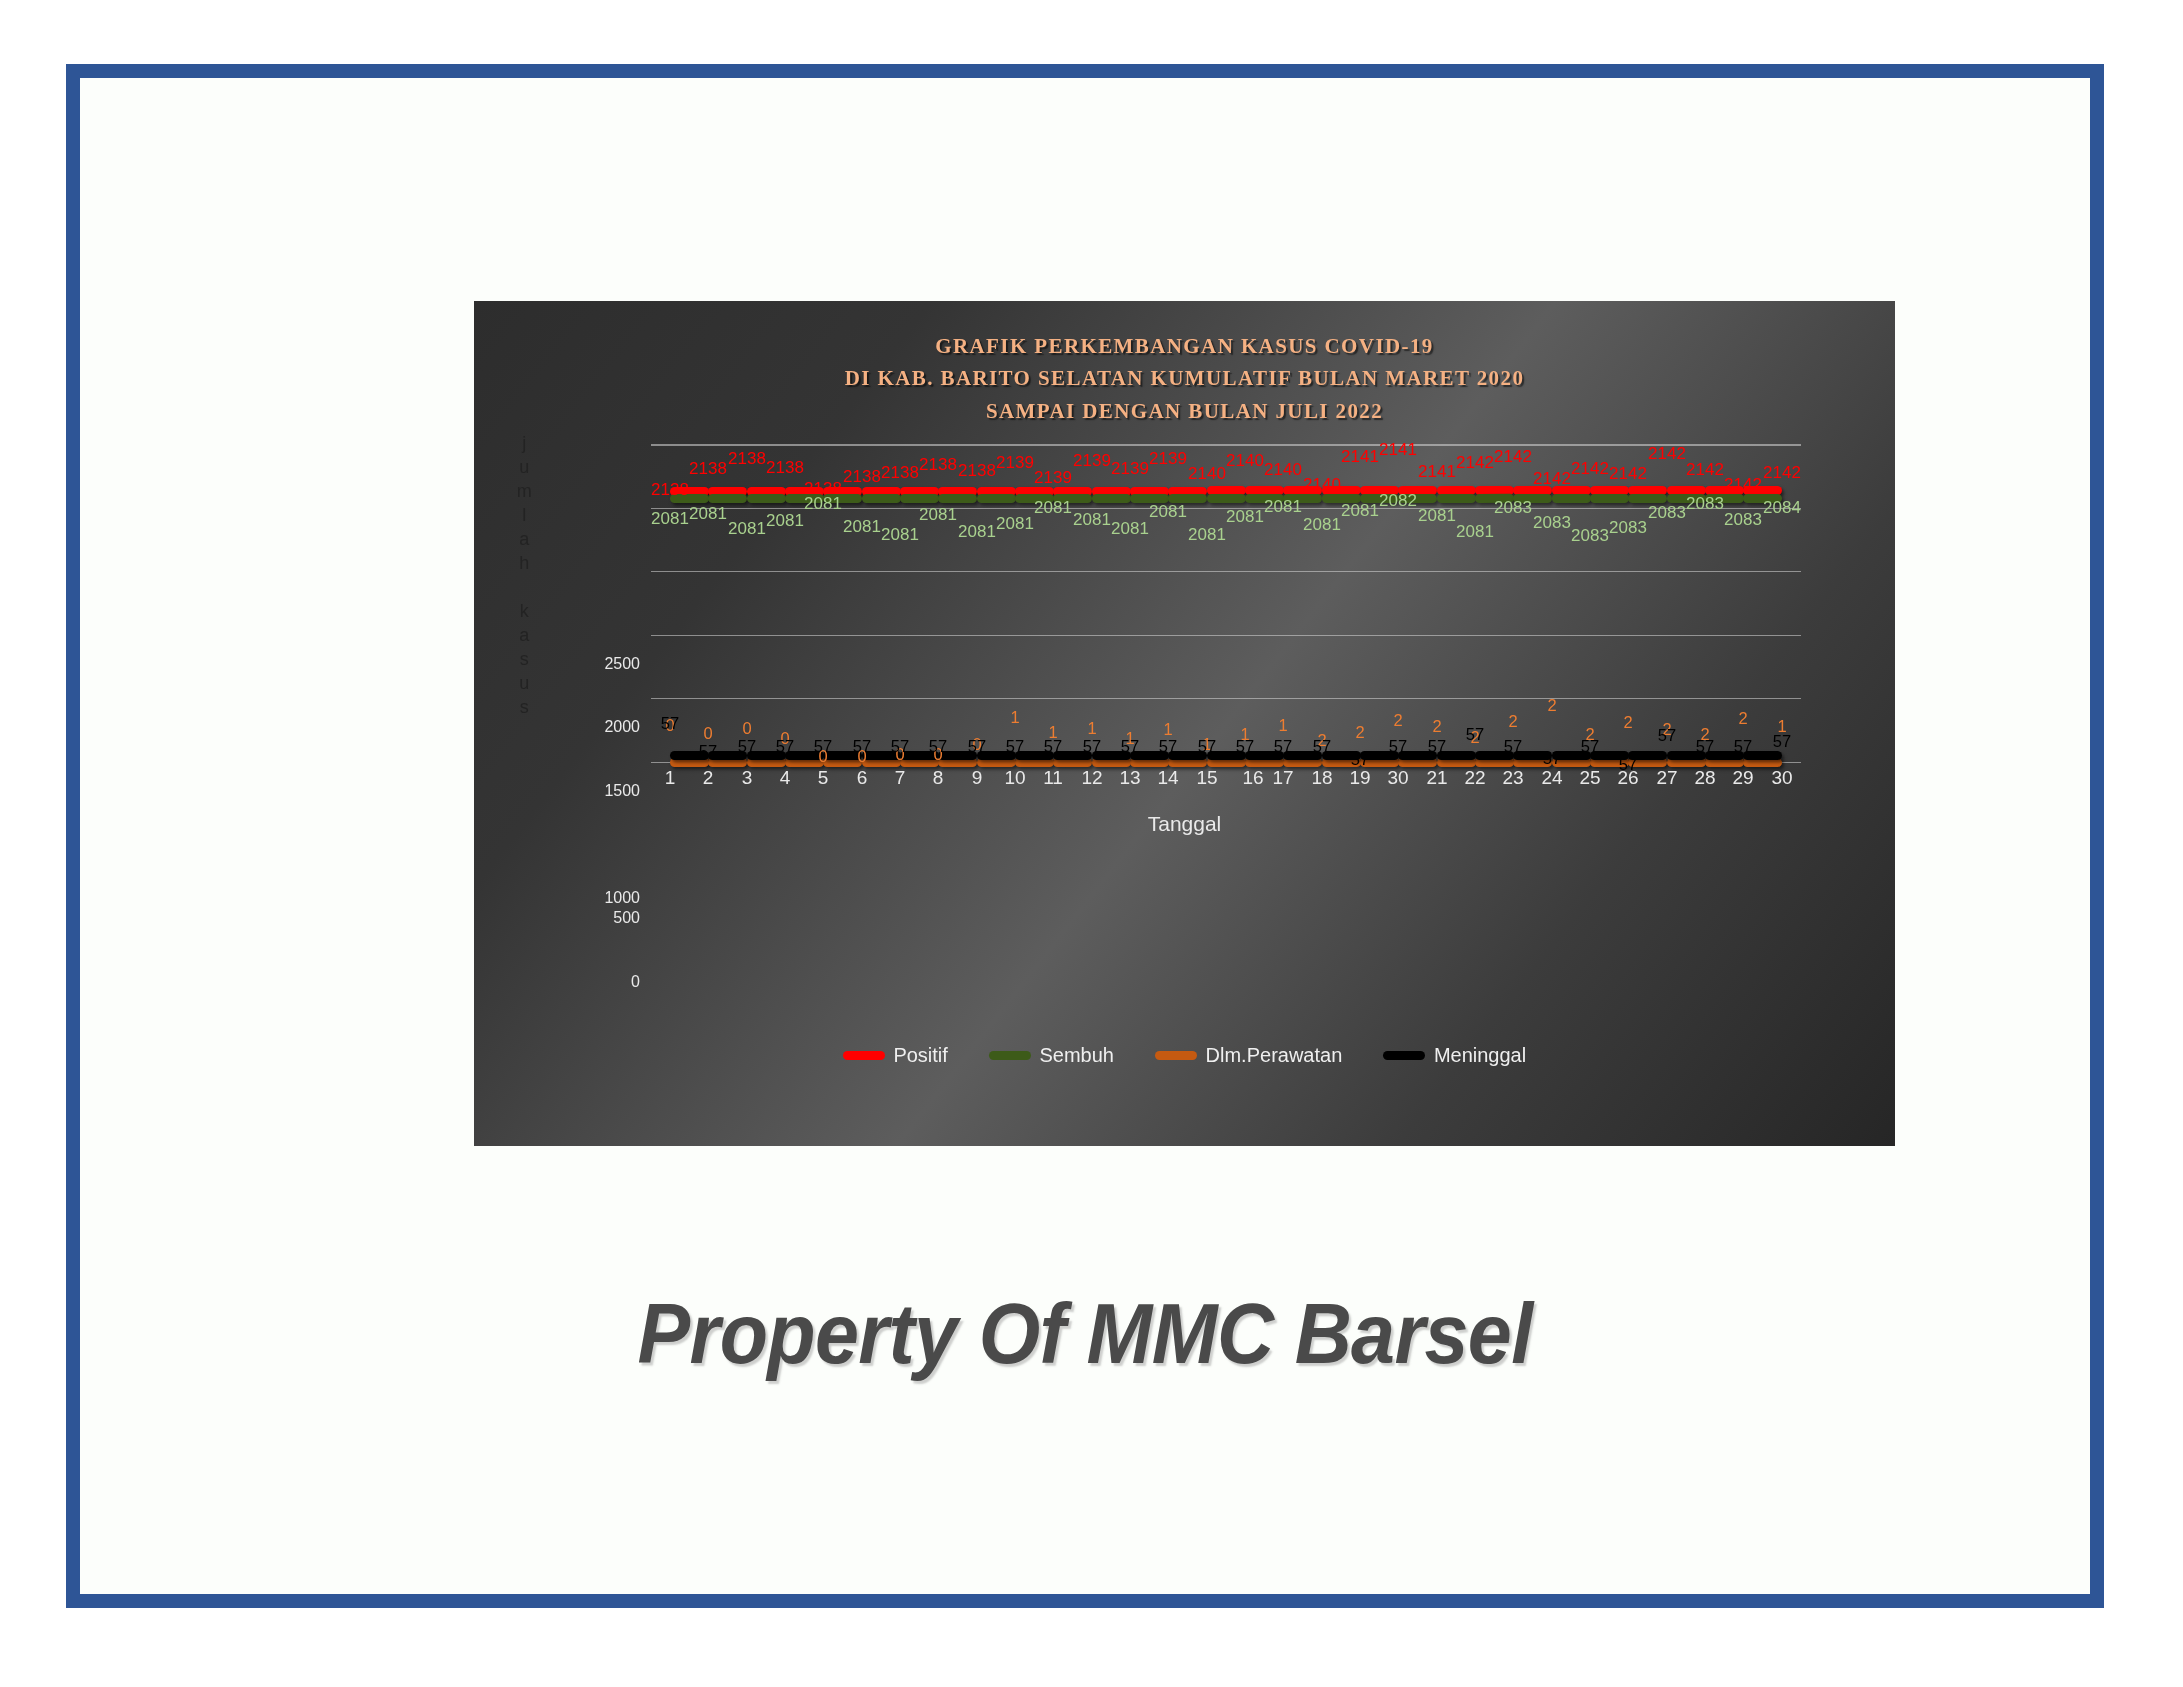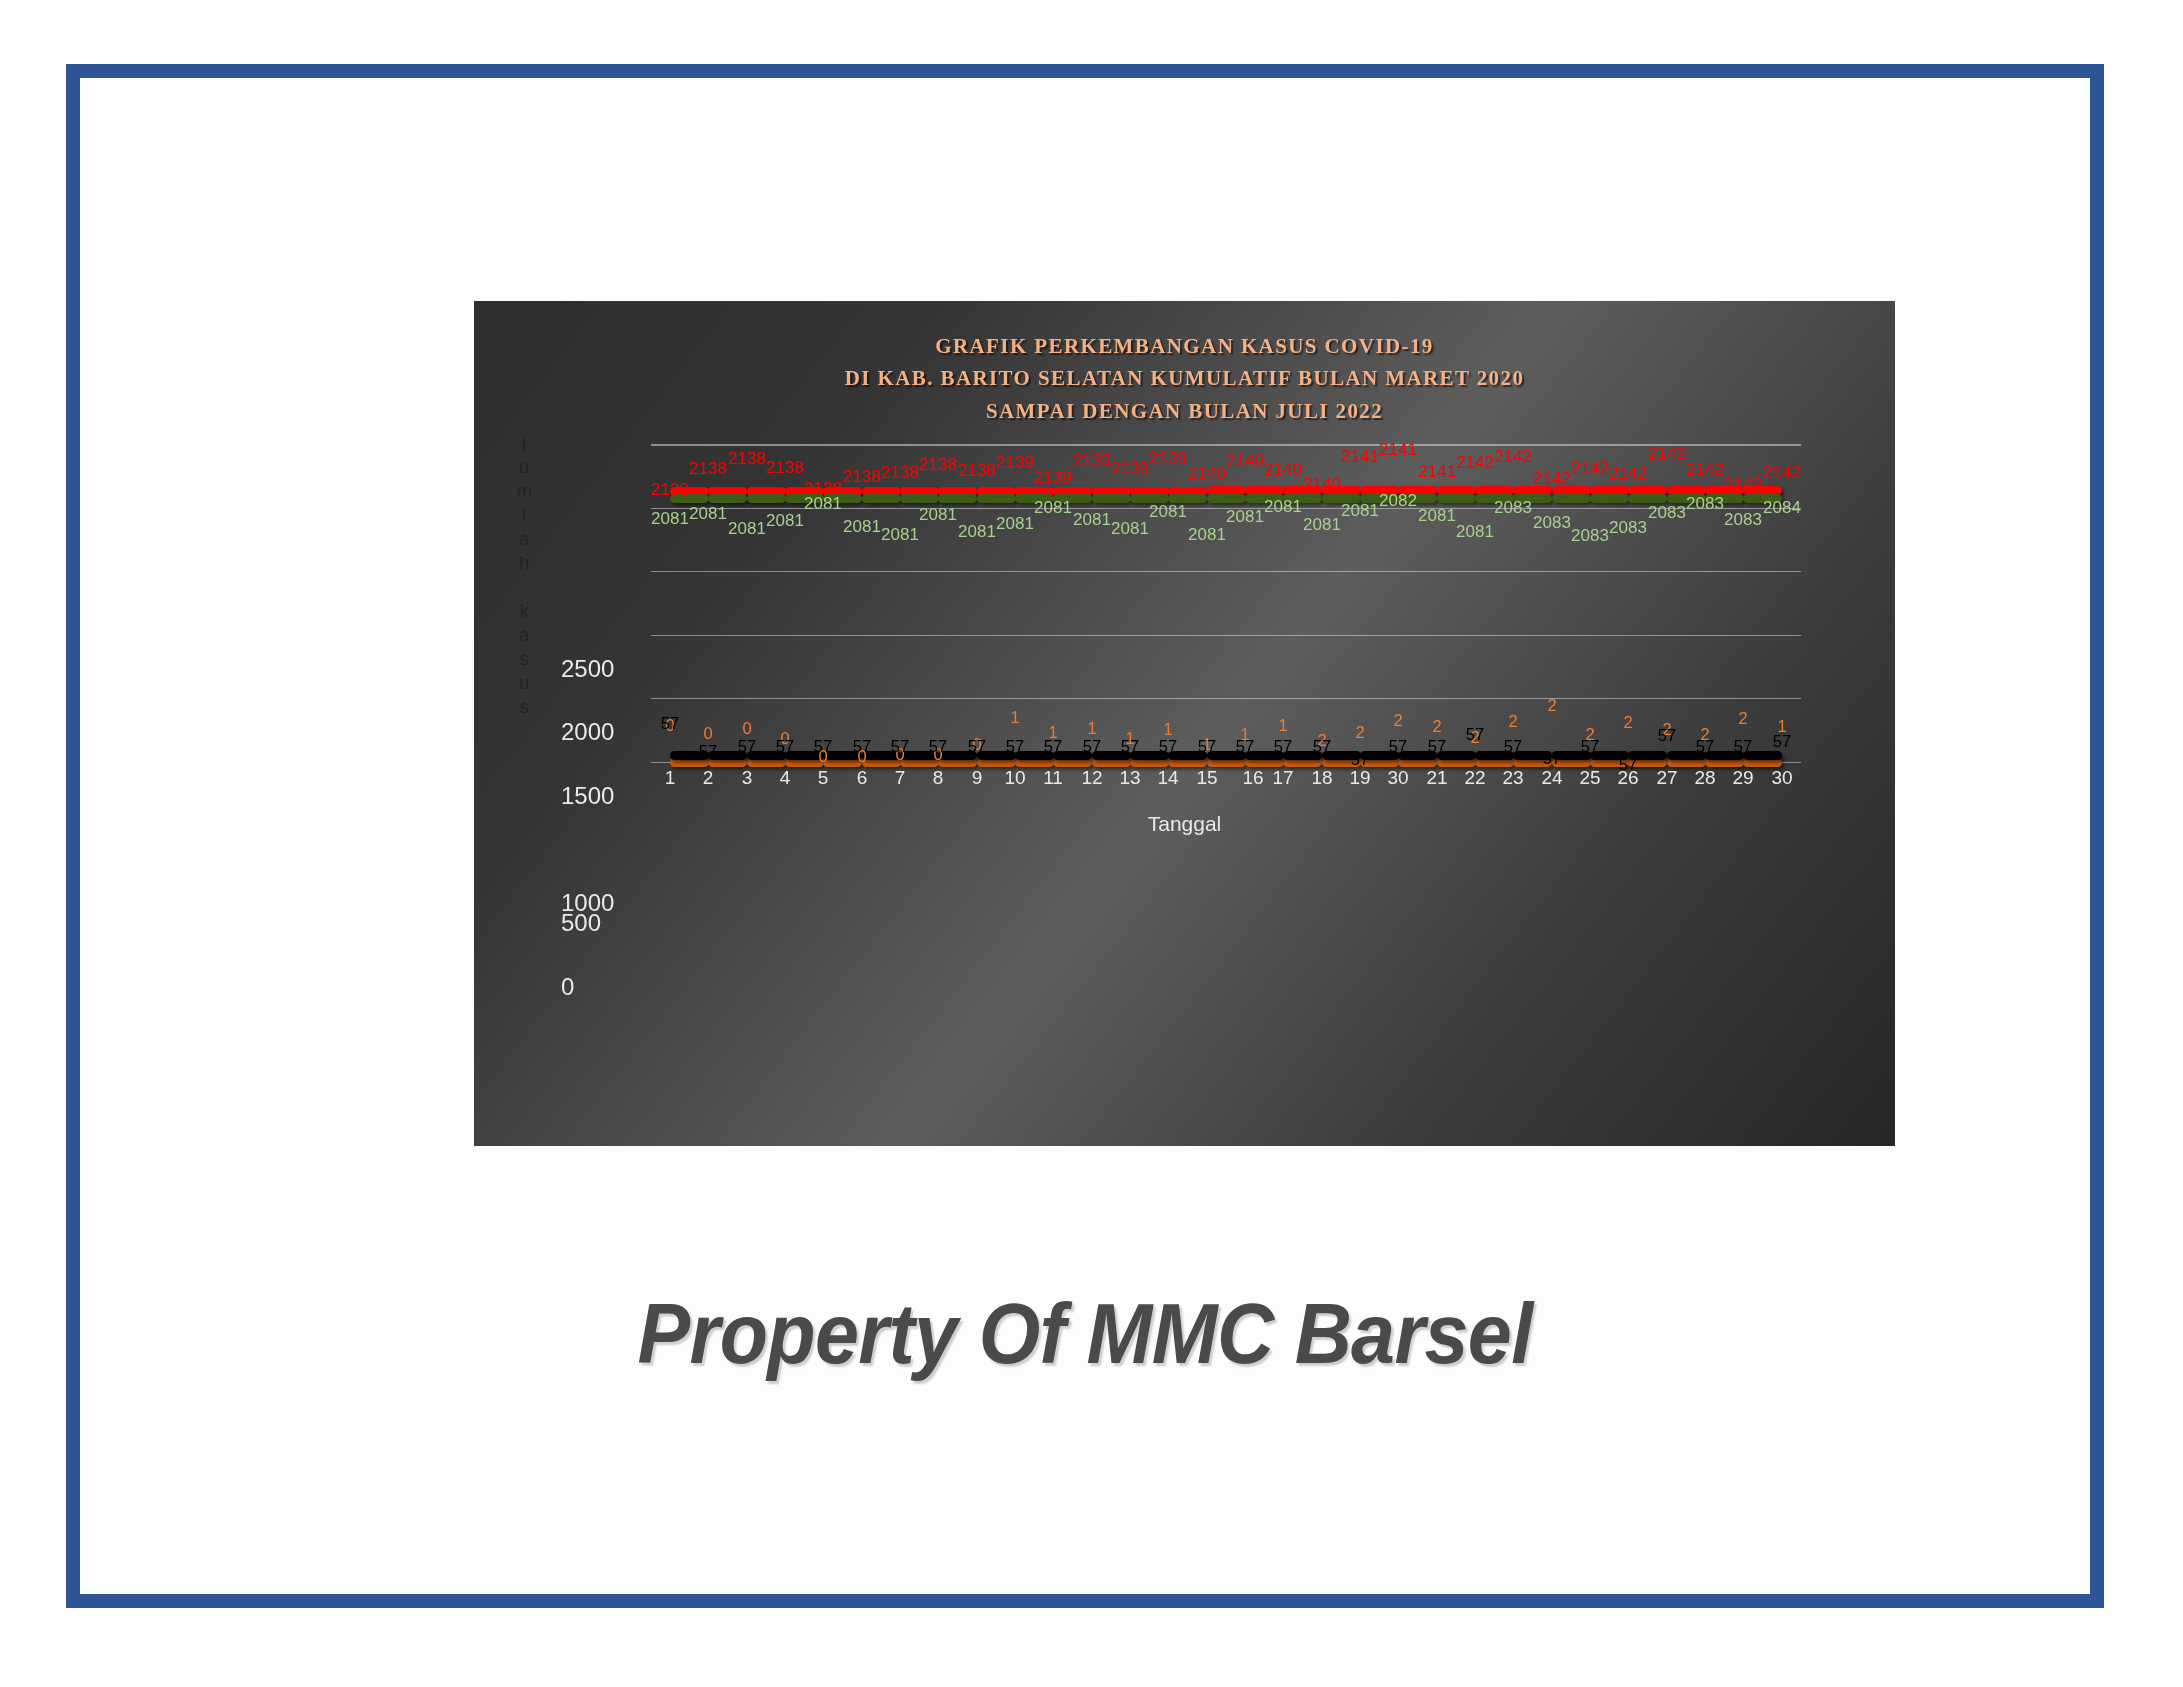--- a/index.html
+++ b/index.html
@@ -63,23 +63,23 @@
   }
   .gridline {
     position: absolute;
     left: 0; width: 100%;
     height: 1.3px;
     background: rgba(216,216,216,0.55);
   }
   .ytick-wrap {
     position: absolute;
     width: 79px;
-    text-align: left;
+    text-align: right;
     color: #E9E9E9;
-    font-size: 24px;
+    font-size: 16px;
     left: 87px;
   }
 
   
   #ylabel {
     position: absolute;
     left: 37px;
     top: 130px;
     width: 26.5px;
     text-align: center;
@@ -470,20 +470,38 @@
           <span style="left: 939px;">25</span>
           <span style="left: 977px;">26</span>
           <span style="left: 1016px;">27</span>
           <span style="left: 1054px;">28</span>
           <span style="left: 1092px;">29</span>
           <span style="left: 1131px;">30</span>
         </div>
 
       <div id="xlabel">Tanggal</div>
 
+      <div id="legend">
+          <div class="legend-item">
+            <span class="legend-swatch" style="background: rgb(255, 0, 0);"></span>
+            <span class="legend-label">Positif</span>
+          </div>
+          <div class="legend-item">
+            <span class="legend-swatch" style="background: rgb(61, 91, 25);"></span>
+            <span class="legend-label">Sembuh</span>
+          </div>
+          <div class="legend-item">
+            <span class="legend-swatch" style="background: rgb(197, 90, 17);"></span>
+            <span class="legend-label">Dlm.Perawatan</span>
+          </div>
+          <div class="legend-item">
+            <span class="legend-swatch" style="background: rgb(0, 0, 0);"></span>
+            <span class="legend-label">Meninggal</span>
+          </div>
+        </div>
     <div class="ytick-wrap" style="top: 672px; left: 87px;">0</div>
         <div class="ytick-wrap" style="top: 608px; left: 87px;">500</div>
         <div class="ytick-wrap" style="top: 544px; left: 87px; margin-top: 44px;">1000</div>
         <div class="ytick-wrap" style="top: 481px; left: 87px;">1500</div>
         <div class="ytick-wrap" style="top: 417px; left: 87px;">2000</div>
         <div class="ytick-wrap" style="top: 354px; left: 87px;">2500</div>
       </div>
 
     <div id="watermark">Property Of MMC Barsel</div>
   </div>

